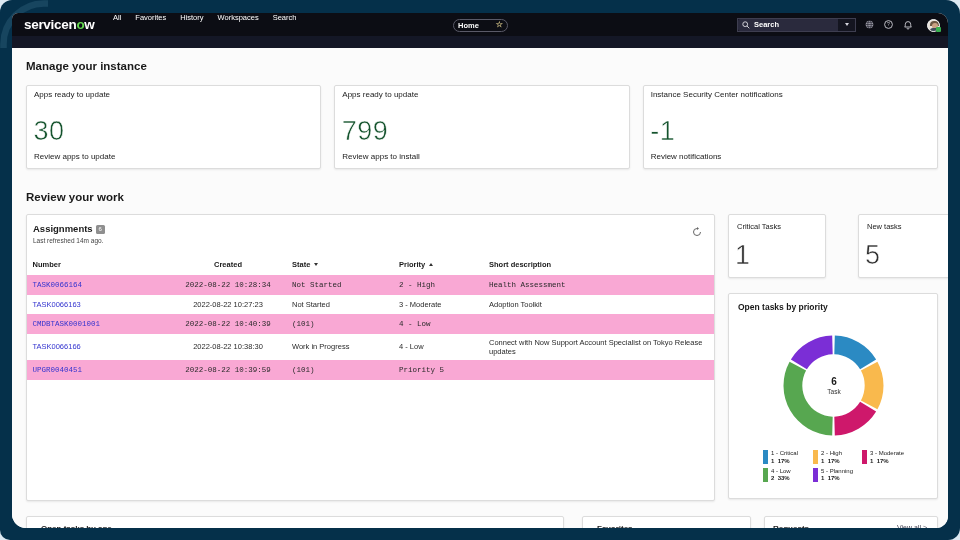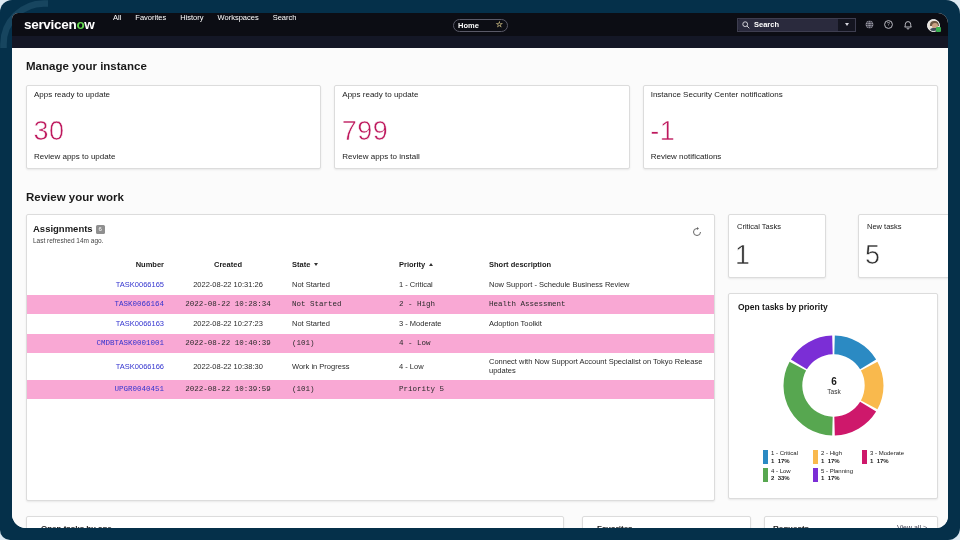--- a/index.html
+++ b/index.html
@@ -30,34 +30,34 @@
 .avatar .body { position:absolute; left:2px; top:8.5px; width:9px; height:5px; background:#3f4d5a; border-radius:3px 3px 0 0; }
 .avdot { position:absolute; left:924px; top:14px; width:4.5px; height:4.5px; background:#36b14e; border-radius:1px; }
 
 
 .content { position:absolute; left:0; top:35px; width:100%; height:480px; background:#fbfbfb; }
 .h1 { position:absolute; left:14px; color:#1a1a1a; font-size:11.5px; font-weight:bold; }
 .card { position:absolute; background:#fff; border:1px solid #dcdcdc; border-radius:2px; box-shadow:0 1px 2px rgba(0,0,0,0.08); }
 .statrow { position:absolute; left:14px; top:37px; width:912px; display:flex; gap:13px; }
 .stat { flex:1; height:84px; background:#fff; border:1px solid #dcdcdc; border-radius:2px; box-shadow:0 1px 2px rgba(0,0,0,0.08); padding:4px 7px; position:relative; }
 .stat .t { font-size:8px; color:#1a1a1a; }
-.stat .n { position:absolute; left:6.5px; top:30px; font-size:27px; color:#be185d; letter-spacing:0.5px; -webkit-text-stroke:0.55px #fff; }
+.stat .n { position:absolute; left:6.5px; top:30px; font-size:27px; color:#14532d; letter-spacing:0.5px; -webkit-text-stroke:0.55px #fff; }
 .stat .b { position:absolute; left:7px; top:66px; font-size:8px; color:#1a1a1a; }
 
 
 .assign { left:14px; top:166px; width:689px; height:287px; }
 .assign .hdr { position:absolute; left:6px; top:8px; font-size:9.5px; font-weight:bold; color:#1a1a1a; }
 .badge { display:inline-block; width:9px; height:9px; background:#8f8f8f; color:#fff; font-size:6px; font-weight:normal; text-align:center; line-height:9px; border-radius:1.5px; vertical-align:1px; margin-left:3px; }
 .assign .sub { position:absolute; left:6px; top:22px; font-size:6.5px; color:#444; }
 .refresh { position:absolute; right:12px; top:12px; width:10px; height:10px; }
 table.tbl { position:absolute; left:0; top:45px; width:100%; border-collapse:collapse; font-size:7.5px; color:#2a2a2a; }
 table.tbl th { text-align:left; font-size:7.5px; color:#1a1a1a; padding:0 0 6px 0; font-weight:bold; }
 table.tbl td { padding:0; height:19.5px; vertical-align:middle; }
 table.tbl tr.alt td { background:#f9a8d4;font-family:Liberation Mono, monospace; }
-table.tbl .c1 { padding-left:5.5px; width:137px;text-align:right; }
+table.tbl .c1 { padding-left:5.5px; width:137px; }
 table.tbl .c2 { width:128px;text-align:center; }
 table.tbl .c3 { width:107px; }
 table.tbl .c4 { width:90px; }
 table.tbl .c5 { padding-right:8px; }
 a.lnk { color:#3434cf; text-decoration:none; }
 .scaret-d { display:inline-block; width:0; height:0; border-left:2.5px solid transparent; border-right:2.5px solid transparent; border-top:3.5px solid #333; margin-left:2px; vertical-align:1px; }
 .scaret-u { display:inline-block; width:0; height:0; border-left:2.5px solid transparent; border-right:2.5px solid transparent; border-bottom:3.5px solid #333; margin-left:2px; vertical-align:1px; }
 
 
 .mini { width:98px; height:64px; padding:7px 8px; }
@@ -167,27 +167,20 @@
         </svg>
       <table class="tbl">
         <tbody>
             <tr>
               <th class="c1">Number</th>
               <th class="c2">Created</th>
               <th class="c3">State <span class="scaret-d"></span></th>
               <th class="c4">Priority <span class="scaret-u"></span></th>
               <th class="c5">Short description</th>
             </tr>
-        <tr>
-              <td class="c1"><a class="lnk">TASK0066165</a></td>
-              <td class="c2">2022-08-22 10:31:26</td>
-              <td class="c3">Not Started</td>
-              <td class="c4">1 - Critical</td>
-              <td class="c5">Now Support - Schedule Business Review</td>
-            </tr>
         <tr class="alt">
               <td class="c1"><a class="lnk">TASK0066164</a></td>
               <td class="c2">2022-08-22 10:28:34</td>
               <td class="c3">Not Started</td>
               <td class="c4">2 - High</td>
               <td class="c5">Health Assessment</td>
             </tr>
         <tr>
               <td class="c1"><a class="lnk">TASK0066163</a></td>
               <td class="c2">2022-08-22 10:27:23</td>

